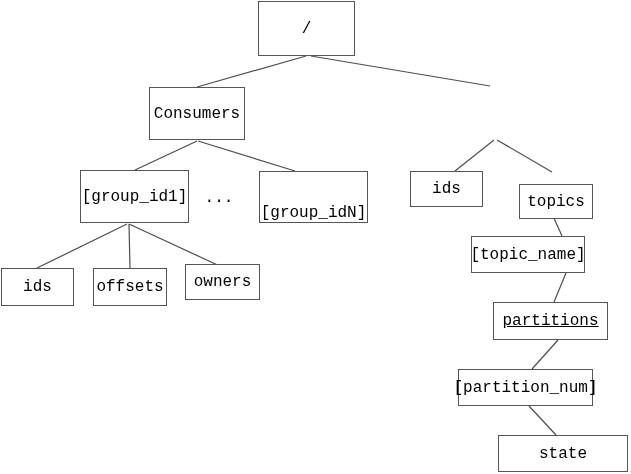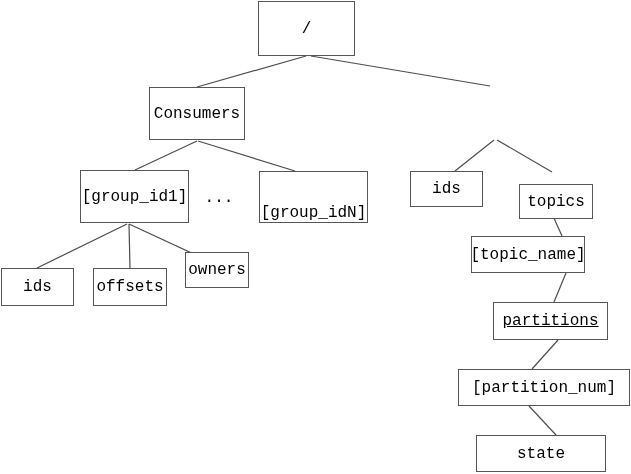--- a/index.html
+++ b/index.html
@@ -50,25 +50,25 @@
   .n-root          { left: 258px; top: 1px;   width: 97px;  height: 55px; }
   .n-consumers     { left: 149px; top: 87px;  width: 96px;  height: 53px; }
   .n-brokers       { left: 448px; top: 86px;  width: 95px;  height: 54px; }
   .n-group-id1     { left: 64px;  top: 170px; width: 109px; height: 53px; margin-left: 16px; }
   .n-ellipsis      { left: 203px; top: 183px; width: 32px;  height: 30px; }
   .n-group-idn     { left: 259px; top: 171px; width: 109px; height: 52px; align-items: flex-end; }
   .n-broker-ids    { left: 410px; top: 171px; width: 73px;  height: 36px; }
   .n-topics        { left: 519px; top: 184px; width: 74px;  height: 35px; }
   .n-consumer-ids  { left: 1px;   top: 268px; width: 73px;  height: 38px; }
   .n-offsets       { left: 93px;  top: 268px; width: 74px;  height: 38px; }
-  .n-owners        { left: 185px; top: 252px; width: 64px;  height: 36px; }
+  .n-owners        { left: 185px; top: 264px; width: 75px;  height: 36px; }
   .n-topic-name    { left: 471px; top: 236px; width: 114px; height: 37px; }
   .n-partitions    { left: 493px; top: 302px; width: 115px; height: 38px; text-decoration: underline; }
-  .n-partition-num { left: 458px; top: 369px; width: 172px; height: 37px; }
-  .n-state         { left: 476px; top: 435px; width: 130px; height: 37px; align-items: center; }
+  .n-partition-num { left: 458px; top: 369px; width: 135px; height: 37px; }
+  .n-state         { left: 498px; top: 435px; width: 130px; height: 37px; align-items: center; }
 </style>
 </head>
 <body>
 
 <div id="canvas">
 
   <svg id="edges" viewBox="0 0 631 474" xmlns="http://www.w3.org/2000/svg">
     <g stroke="#4d4d4d" stroke-width="1.2" fill="none">
       <line x1="306" y1="56" x2="197" y2="87"></line>
       <line x1="311" y1="56" x2="490" y2="86"></line>

